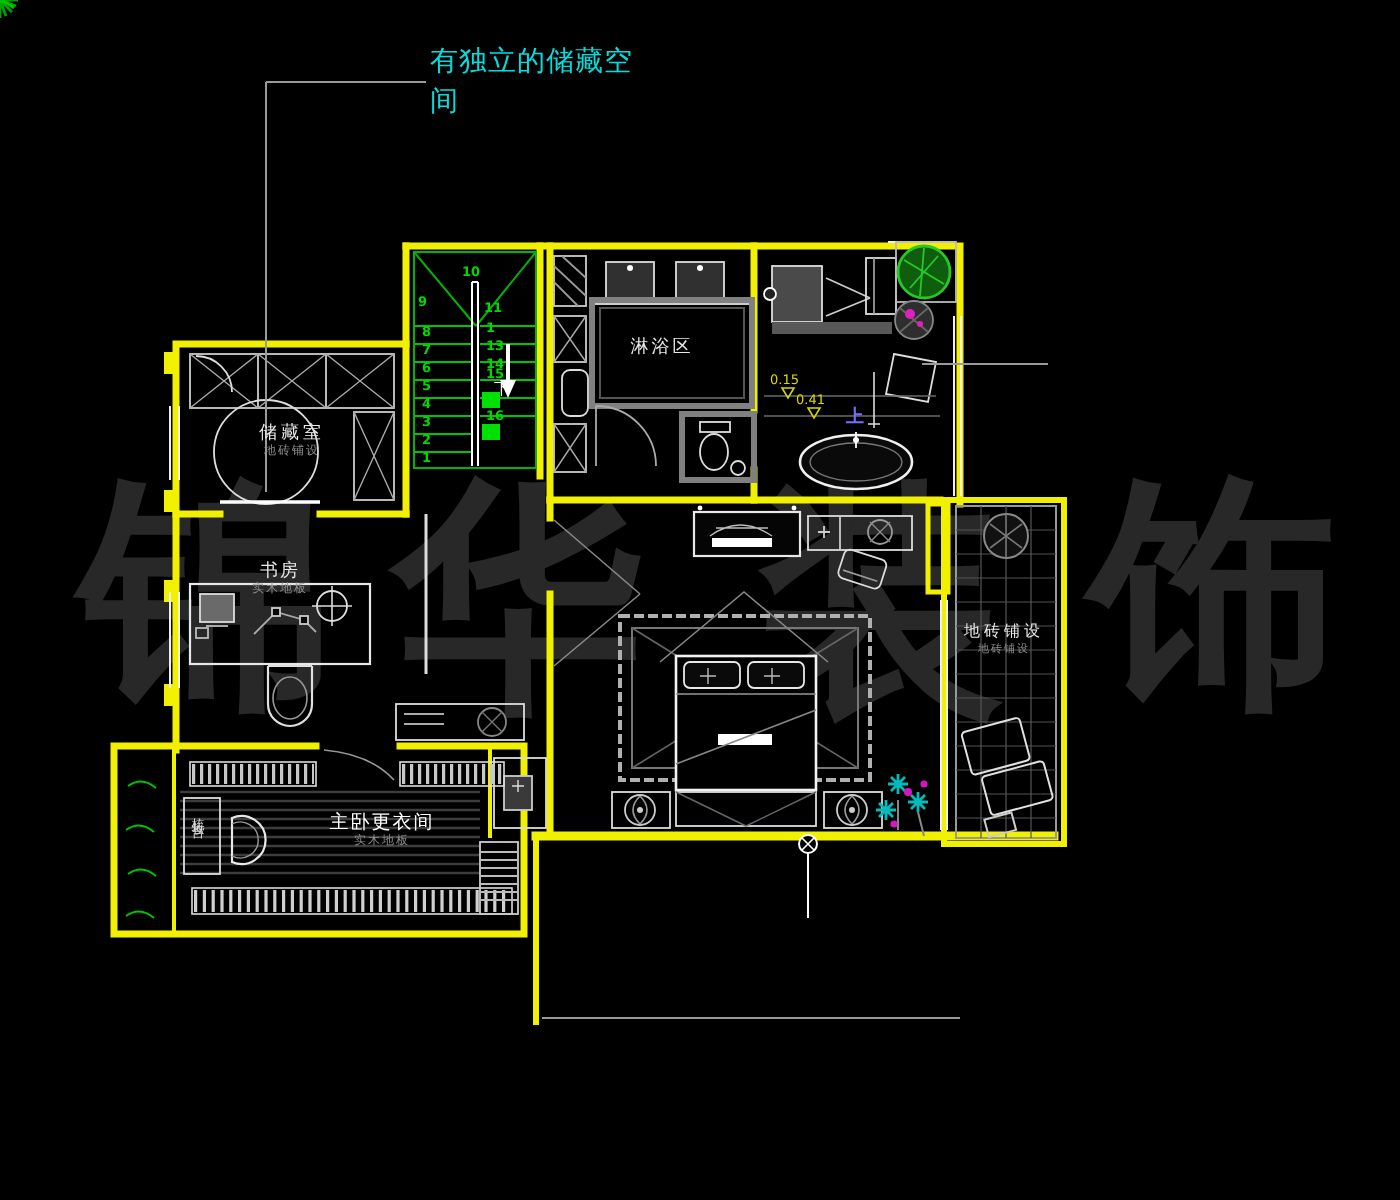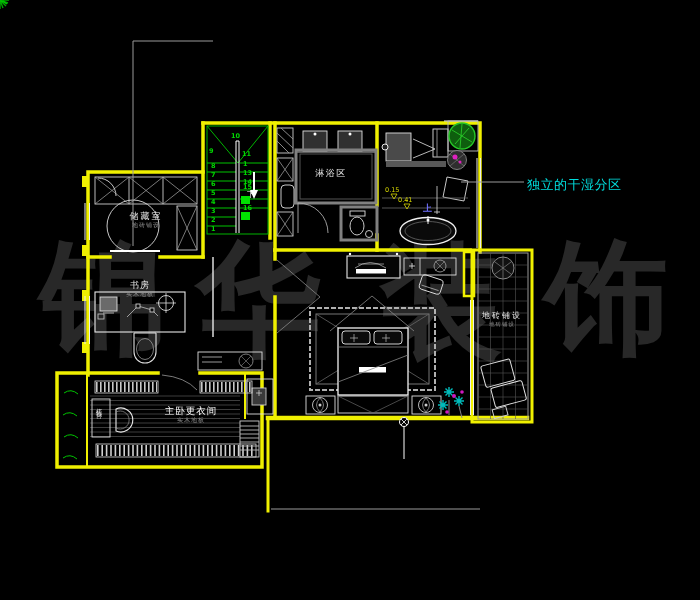--- a/index.html
+++ b/index.html
@@ -245,21 +245,21 @@
     <g fill="none" stroke="#9a9a9a" stroke-width="1">
       <path d="M133,41 H213 M133,41 V246"></path>
       <path d="M461,182 H524"></path>
       <path d="M271,509 H480"></path>
       <path d="M404,425 V459" stroke="#ffffff"></path>
       <circle cx="404" cy="422" r="4.5" fill="#000000" stroke="#ffffff"></circle>
       <path d="M401,419 L407,425 M407,419 L401,425" stroke="#ffffff" stroke-width="0.8"></path>
     </g>
   </svg>
 
-  <div class="txt anno" style="left:527px;top:175px;font-size:13px">独立的干湿分区</div>
+  <div class="txt anno" style="left:215px;top:21px;width:104px">有独立的储藏空间</div>
 
   <div class="txt lbl ctr" style="left:146px;top:210px">储藏室</div>
   <div class="txt sub ctr" style="left:146px;top:221px">地砖铺设</div>
   <div class="txt lbl ctr" style="left:140px;top:279px;letter-spacing:1px">书房</div>
   <div class="txt sub ctr" style="left:140px;top:290px">实木地板</div>
   <div class="txt lbl ctr" style="left:331px;top:167px;letter-spacing:1.5px">淋浴区</div>
   <div class="txt lbl ctr" style="left:502px;top:310px;font-size:8px">地砖铺设</div>
   <div class="txt sub ctr" style="left:502px;top:321px;font-size:5.5px">地砖铺设</div>
   <div class="txt lbl ctr" style="left:191px;top:405px;font-size:9.5px;color:#fff;letter-spacing:1px">主卧更衣间</div>
   <div class="txt sub ctr" style="left:191px;top:416px">实木地板</div>

